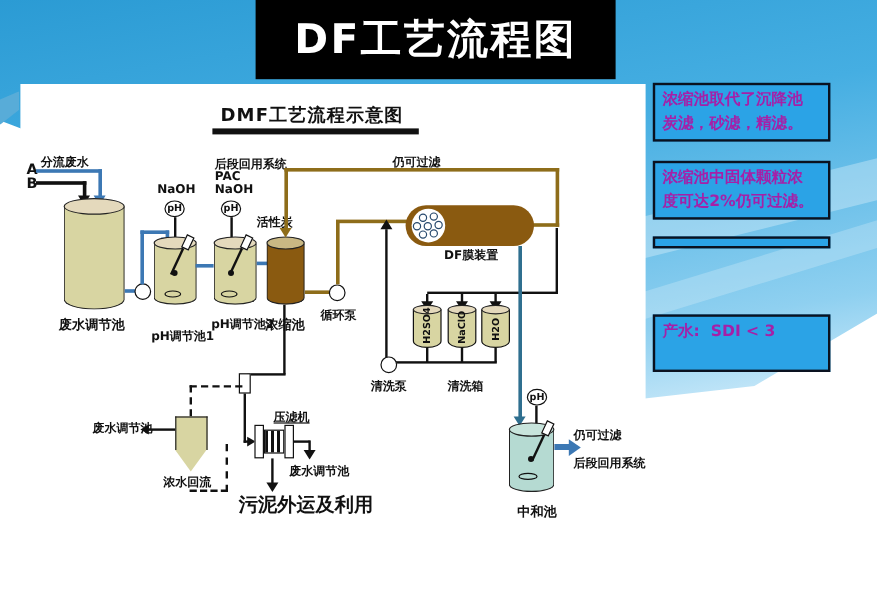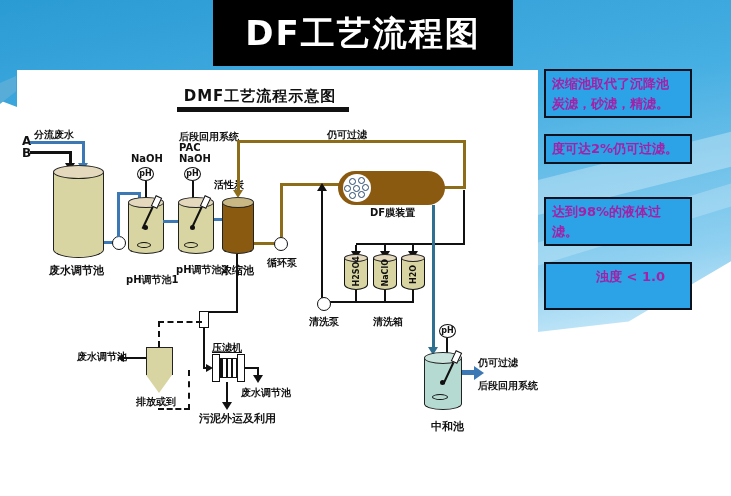--- a/index.html
+++ b/index.html
@@ -200,44 +200,44 @@
   <div class="ln" style="left:203px;top:367px;width:5px;height:2px;background:#111;"></div>
   <div class="ah ah-r" style="left:206px;top:364px;color:#111;"></div>
 
   <div class="dash-h" style="left:158px;top:321px;width:44px;"></div>
   <div class="dash-v" style="left:158px;top:321px;height:26px;"></div>
   <div class="dash-v" style="left:188px;top:370px;height:40px;"></div>
   <div class="dash-h" style="left:158px;top:408px;width:32px;"></div>
 
   <div class="abs" style="left:146px;top:347px;width:27px;height:28px;background:#d8d5a2;border:1px solid #222;border-bottom:none;box-sizing:border-box;"></div>
   <div class="ah" style="left:146px;top:375px;border-left:13.5px solid transparent;border-right:13.5px solid transparent;border-top:18px solid #d8d5a2;"></div>
-  <div class="lbl" style="left:136px;top:395px;font-size:10px;">排放或到</div>
+  <div class="lbl" style="left:136px;top:395px;font-size:10px;">浓水回流</div>
   <div class="ln" style="left:124px;top:357px;width:22px;height:2px;background:#111;"></div>
   <div class="ah ah-l" style="left:117px;top:354px;color:#111;"></div>
   <div class="lbl" style="left:77px;top:350px;font-size:10px;">废水调节池</div>
 
-  <div class="lbl" style="left:212px;top:341px;font-size:10px;text-decoration:underline;">压滤机</div>
+  <div class="lbl" style="left:228px;top:341px;font-size:10px;text-decoration:underline;">压滤机</div>
   <div class="abs" style="left:212px;top:354px;width:8px;height:28px;background:#fff;border:1.5px solid #111;box-sizing:border-box;"></div>
   <div class="abs" style="left:220px;top:358px;width:17px;height:20px;border:1px solid #111;box-sizing:border-box;background:repeating-linear-gradient(90deg,#111 0 2px,#fff 2px 5px);"></div>
   <div class="abs" style="left:237px;top:354px;width:8px;height:28px;background:#fff;border:1.5px solid #111;box-sizing:border-box;"></div>
   <div class="ln" style="left:245px;top:367px;width:13px;height:2px;background:#111;"></div>
   <div class="ln" style="left:257px;top:367px;width:2px;height:9px;background:#111;"></div>
   <div class="ah ah-d" style="left:253px;top:375px;color:#111;"></div>
   <div class="lbl" style="left:241px;top:386px;font-size:10px;">废水调节池</div>
   <div class="ln" style="left:226px;top:382px;width:2px;height:21px;background:#111;"></div>
   <div class="ah ah-d" style="left:222px;top:402px;color:#111;"></div>
-  <div class="lbl" style="left:199px;top:411px;font-size:11px;text-align:center;">污泥外运及利用</div>
+  <div class="lbl" style="left:199px;top:411px;font-size:16px;text-align:center;">污泥外运及利用</div>
 
   <div class="note" style="top:69px;">
     <div>浓缩池取代了沉降池</div>
     <div>炭滤，砂滤，精滤。</div>
   </div>
   <div class="note" style="top:134px;">
+    <div>浓缩池中固体颗粒浓</div>
     <div>度可达2%仍可过滤。</div>
   </div>
   <div class="note" style="top:197px;">
-    <div>达到98%的液体过滤。</div>
   </div>
   <div class="note" style="top:262px;height:48px;">
-    <div class="ind">浊度 &lt; 1.0</div>
+    <div style="white-space:pre;">产水:  SDI &lt; 3</div>
   </div>
 
 </div>
 
 </body></html>

